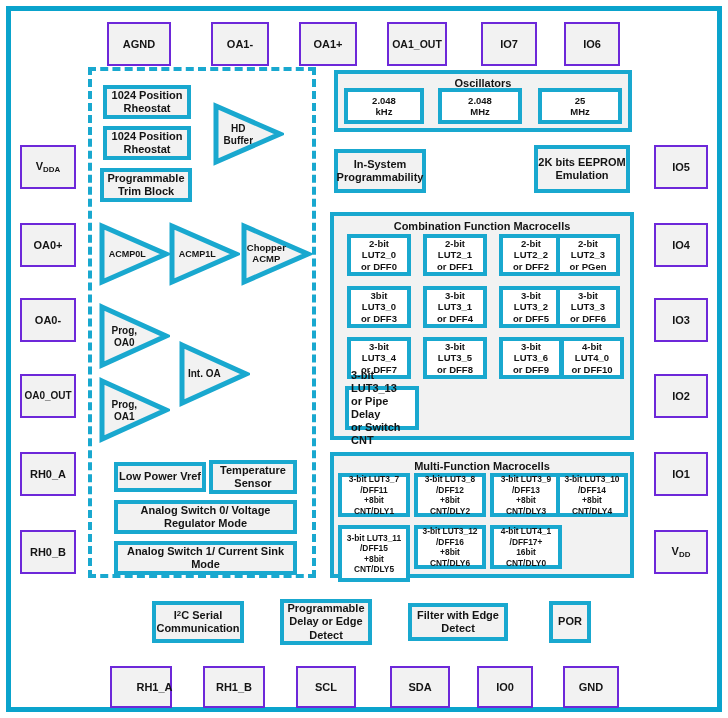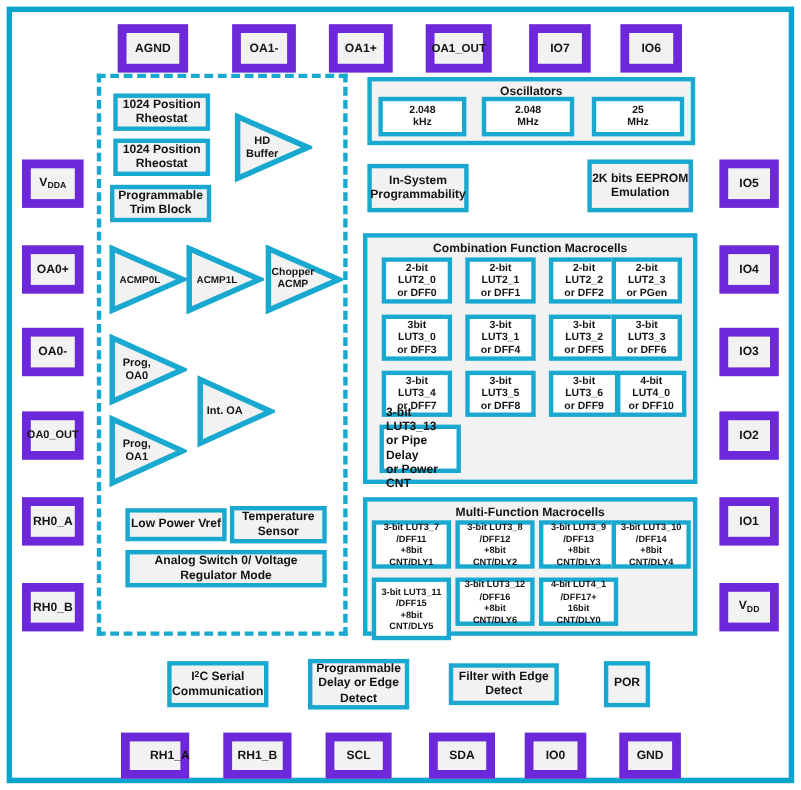--- a/index.html
+++ b/index.html
@@ -3,21 +3,21 @@
 <meta charset="utf-8">
 <style>
   html,body{margin:0;padding:0;background:#ffffff;}
   body{width:728px;height:718px;font-family:"Liberation Sans",sans-serif;}
   #root{position:relative;width:728px;height:718px;overflow:hidden;background:#fff;}
 
   .frame{position:absolute;left:6px;top:6px;width:716px;height:706px;
          border:5px solid #0aa3cc;box-sizing:border-box;background:#fff;}
 
   
-  .pad{position:absolute;box-sizing:border-box;border:8px solid #6d28d9;
+  .pad{position:absolute;box-sizing:border-box;border:2px solid #6d28d9;
        background:#f2f2f2;display:flex;align-items:center;justify-content:center;
        text-align:center;font-size:11px;font-weight:bold;color:#141414;line-height:1.15;}
 
   .blk{position:absolute;box-sizing:border-box;border:4px solid #19a8cf;
        background:#f2f2f2;display:flex;align-items:center;justify-content:center;
        text-align:center;font-size:11px;font-weight:bold;color:#141414;line-height:1.2;}
 
   .cell{position:absolute;box-sizing:border-box;border:4px solid #19a8cf;
         background:#ffffff;display:flex;align-items:center;justify-content:center;
         text-align:center;font-size:9.5px;font-weight:bold;color:#141414;line-height:1.18;}
@@ -130,20 +130,21 @@
   <div class="tri" style="left:178px;top:341px;width:72px;height:66px;">
     <svg viewBox="0 0 72 66" preserveAspectRatio="none">
         <polygon points="4,4 68,33 4,62" fill="#f2f2f2" stroke="#19a8cf" stroke-width="5"></polygon>
       </svg>
     <div class="lbl">Int. OA</div>
   </div>
 
   <div class="blk" style="left:114px;top:462px;width:92px;height:30px;">Low Power Vref</div>
   <div class="blk" style="left:209px;top:460px;width:88px;height:34px;">Temperature Sensor</div>
   <div class="blk" style="left:114px;top:500px;width:183px;height:34px;">Analog Switch 0/ Voltage Regulator Mode</div>
+  <div class="blk" style="left:114px;top:541px;width:183px;height:34px;">Analog Switch 1/ Current Sink Mode</div>
 
   <div class="panel" style="left:334px;top:70px;width:298px;height:62px;">
     <div class="panel-title" style="top:3px;">Oscillators</div>
   </div>
   <div class="cell" style="left:344px;top:88px;width:80px;height:36px;">
     <span><span>2.048</span><br><span>kHz</span></span>
   </div>
   <div class="cell" style="left:438px;top:88px;width:84px;height:36px;">
     <span><span>2.048</span><br><span>MHz</span></span>
   </div>
@@ -191,21 +192,21 @@
     <span><span>3-bit</span><br><span>LUT3_5</span><br><span>or DFF8</span></span>
   </div>
   <div class="cell" style="left:499px;top:337px;width:64px;height:42px;">
     <span><span>3-bit</span><br><span>LUT3_6</span><br><span>or DFF9</span></span>
   </div>
   <div class="cell" style="left:560px;top:337px;width:64px;height:42px;">
     <span><span>4-bit</span><br><span>LUT4_0</span><br><span>or DFF10</span></span>
   </div>
 
   <div class="cell left" style="left:345px;top:386px;width:74px;height:44px;">
-    <span><span>3-bit LUT3_13</span><br><span>or Pipe Delay</span><br><span>or Power CNT</span></span>
+    <span><span>3-bit LUT3_13</span><br><span>or Pipe Delay</span><br><span>or Switch CNT</span></span>
   </div>
 
   <div class="panel" style="left:330px;top:452px;width:304px;height:126px;">
     <div class="panel-title" style="top:4px;">Multi-Function Macrocells</div>
   </div>
 
   <div class="cell mf" style="left:338px;top:473px;width:72px;height:44px;">
     <span><span>3-bit LUT3_7</span><br><span>/DFF11</span><br><span>+8bit</span><br><span>CNT/DLY1</span></span>
   </div>
   <div class="cell mf" style="left:414px;top:473px;width:72px;height:44px;">

